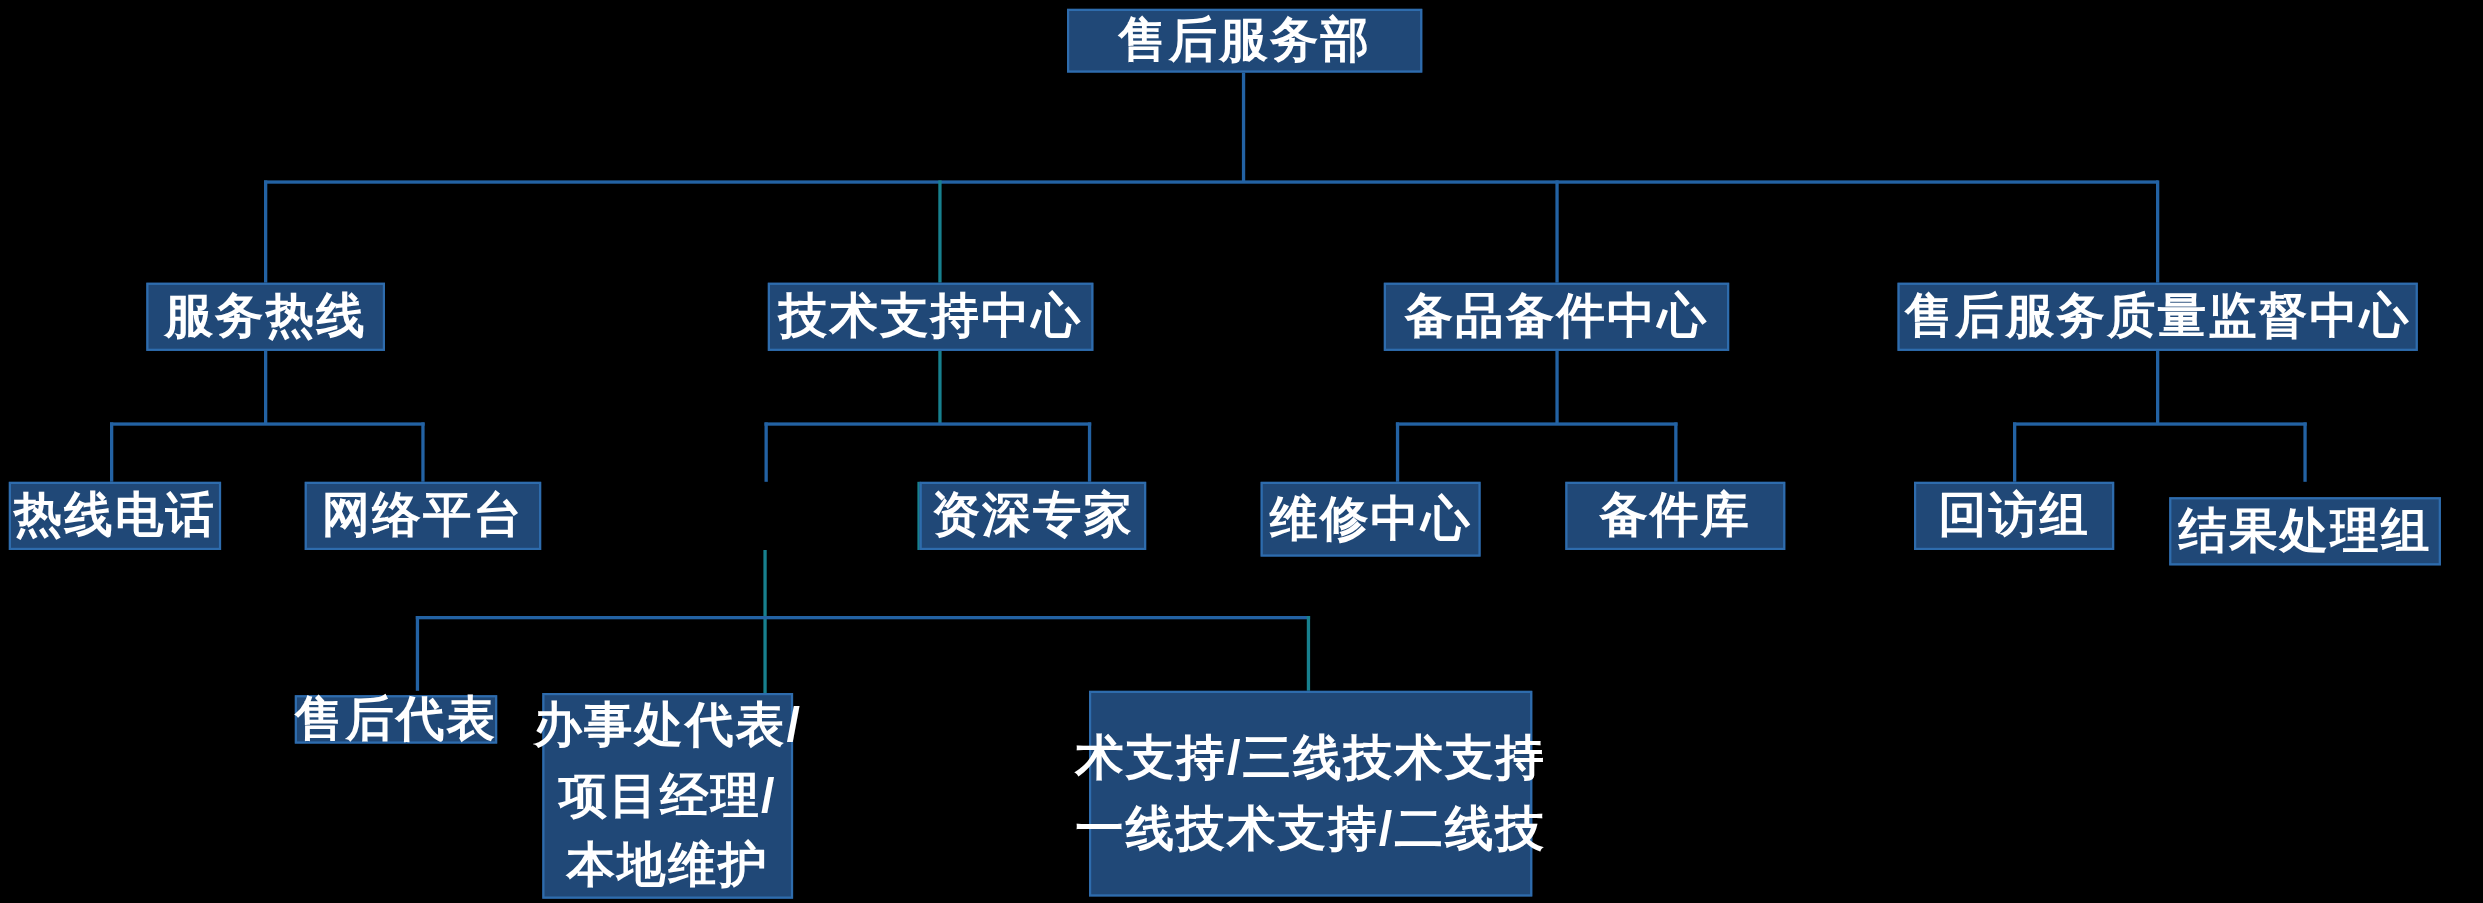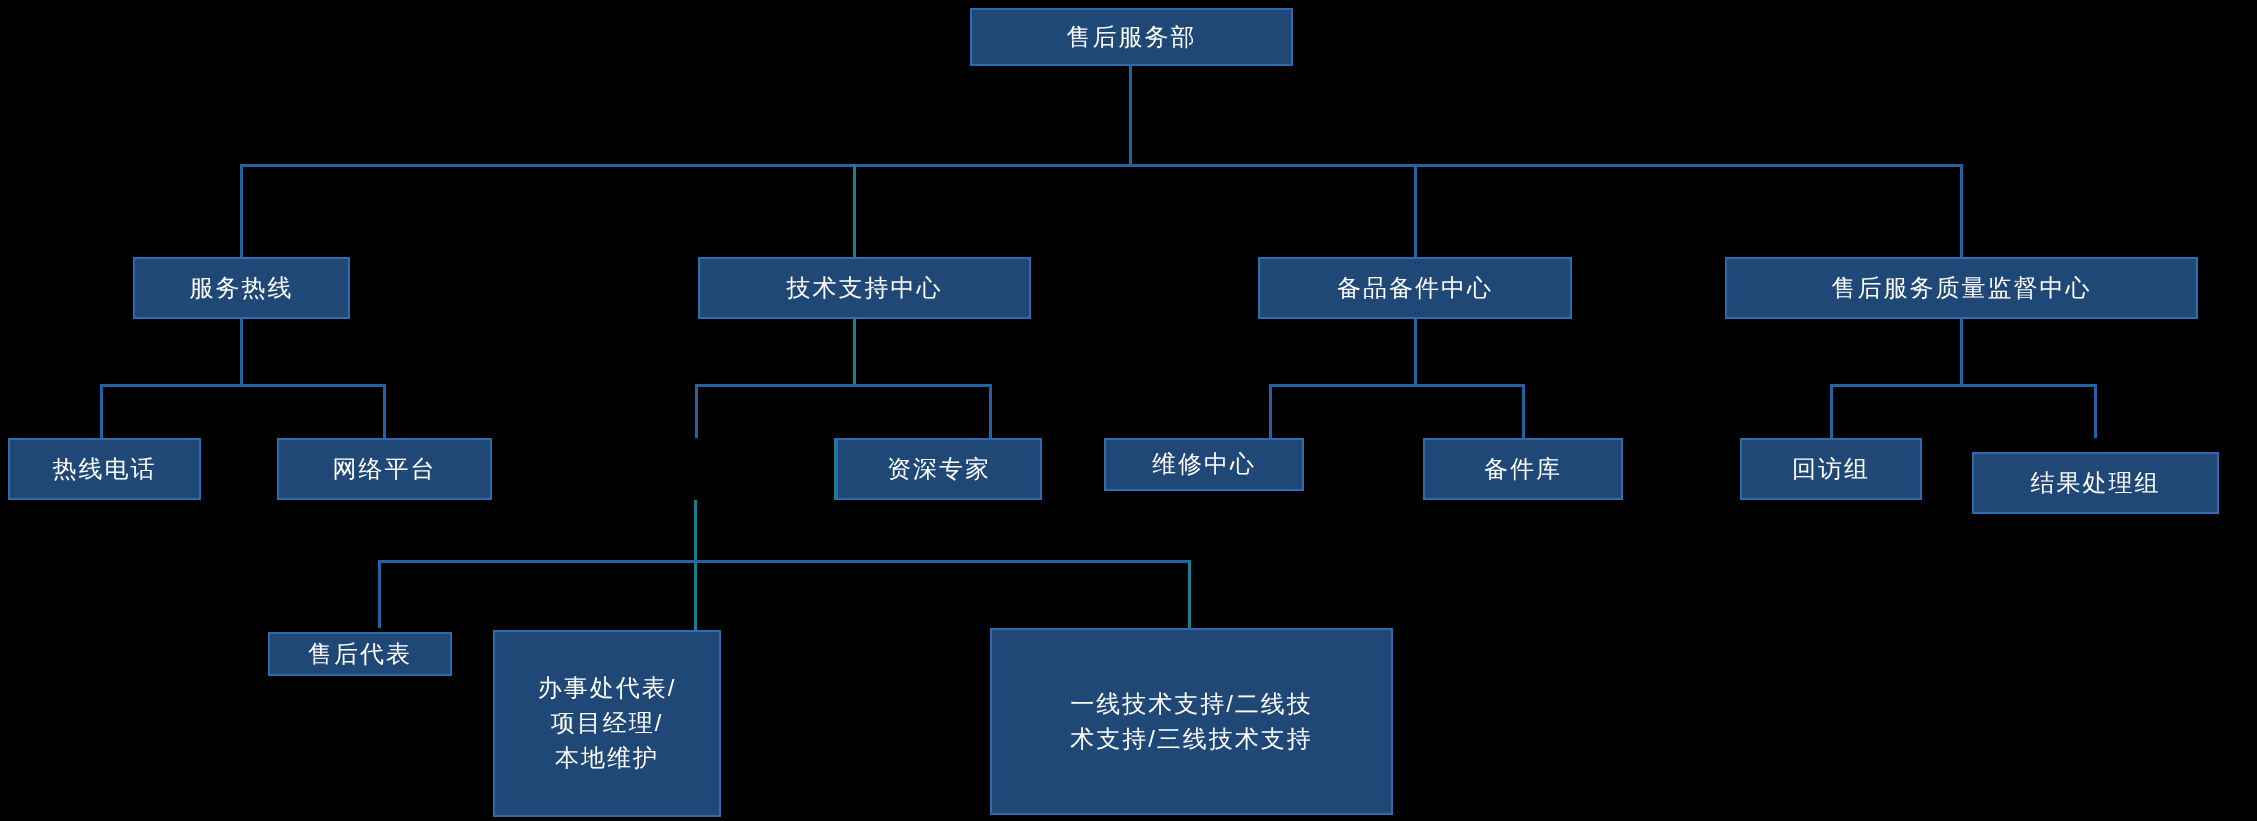--- a/index.html
+++ b/index.html
@@ -10,22 +10,22 @@
     background: var(--background, #000000);
     font-family: "Liberation Sans", "DejaVu Sans", sans-serif;
     overflow: hidden;
   }
   .node {
     position: absolute;
     box-sizing: border-box;
     background: var(--node-fill, #204877);
     border: 2px solid var(--node-border, #2e6cad);
     color: var(--node-text, #ffffff);
-    font-weight: normal;
-    font-size: 24px;
+    font-weight: bold;
+    font-size: 44px;
     letter-spacing: 2px;
     line-height: 1.45;
     display: flex;
     align-items: center;
     justify-content: center;
     text-align: center;
     white-space: nowrap;
   }
   .node .lines { white-space: nowrap; }
   .node .ln { display: block; }
@@ -74,40 +74,40 @@
   <div class="line v blue" style="left:378px; top:560px; height:68px;"></div>
   <div class="line v teal" style="left:1188px; top:560px; height:68px;"></div>
 
   <div class="node" style="left:970px; top:8px; width:323px; height:58px;">
     <span>售后服务部</span>
   </div>
 
   <div class="node" style="left:133px; top:257px; width:217px; height:62px;">
     <span>服务热线</span>
   </div>
-  <div class="node" style="left:698px; top:257px; width:333px; height:62px;">
+  <div class="node" style="left:698px; top:257px; width:296px; height:62px;">
     <span>技术支持中心</span>
   </div>
   <div class="node" style="left:1258px; top:257px; width:314px; height:62px;">
     <span>备品备件中心</span>
   </div>
   <div class="node" style="left:1725px; top:257px; width:473px; height:62px;">
     <span>售后服务质量监督中心</span>
   </div>
 
   <div class="node" style="left:8px; top:438px; width:193px; height:62px;">
     <span>热线电话</span>
   </div>
   <div class="node" style="left:277px; top:438px; width:215px; height:62px;">
     <span>网络平台</span>
   </div>
   <div class="node" style="left:836px; top:438px; width:206px; height:62px;">
     <span>资深专家</span>
   </div>
-  <div class="node" style="left:1104px; top:438px; width:200px; height:53px;">
+  <div class="node" style="left:1146px; top:438px; width:200px; height:68px;">
     <span>维修中心</span>
   </div>
   <div class="node" style="left:1423px; top:438px; width:200px; height:62px;text-align:right;">
     <span>备件库</span>
   </div>
   <div class="node" style="left:1740px; top:438px; width:182px; height:62px;">
     <span>回访组</span>
   </div>
   <div class="node" style="left:1972px; top:452px; width:247px; height:62px;">
     <span>结果处理组</span>
@@ -118,18 +118,18 @@
   </div>
   <div class="node" style="left:493px; top:630px; width:228px; height:187px;">
     <div class="lines">
       <span class="ln">办事处代表/</span>
       <span class="ln">项目经理/</span>
       <span class="ln">本地维护</span>
     </div>
   </div>
   <div class="node" style="left:990px; top:628px; width:403px; height:187px;">
     <div class="lines">
+      <span class="ln">术支持/三线技术支持</span>
       <span class="ln">一线技术支持/二线技</span>
-      <span class="ln">术支持/三线技术支持</span>
     </div>
   </div>
 
 </div>
 
 </body></html>

